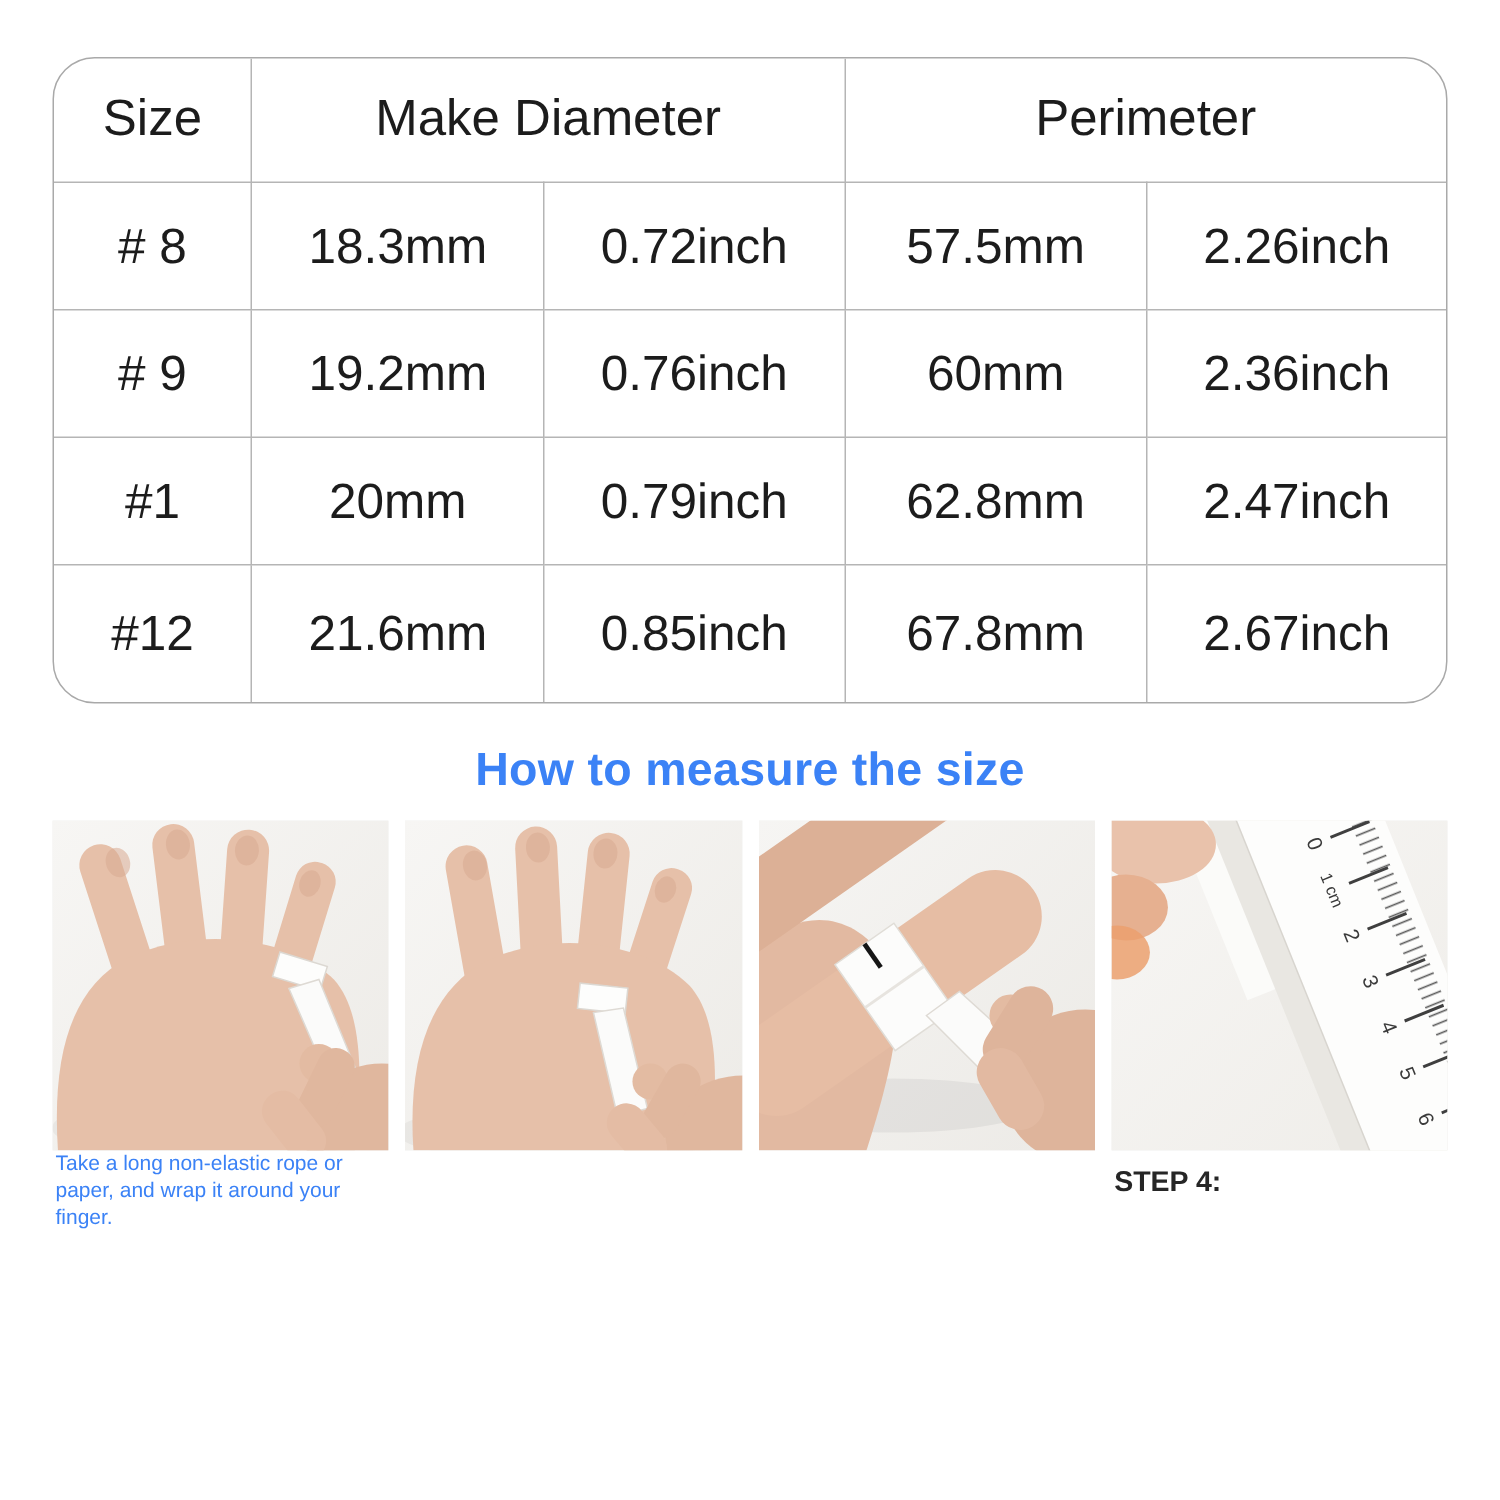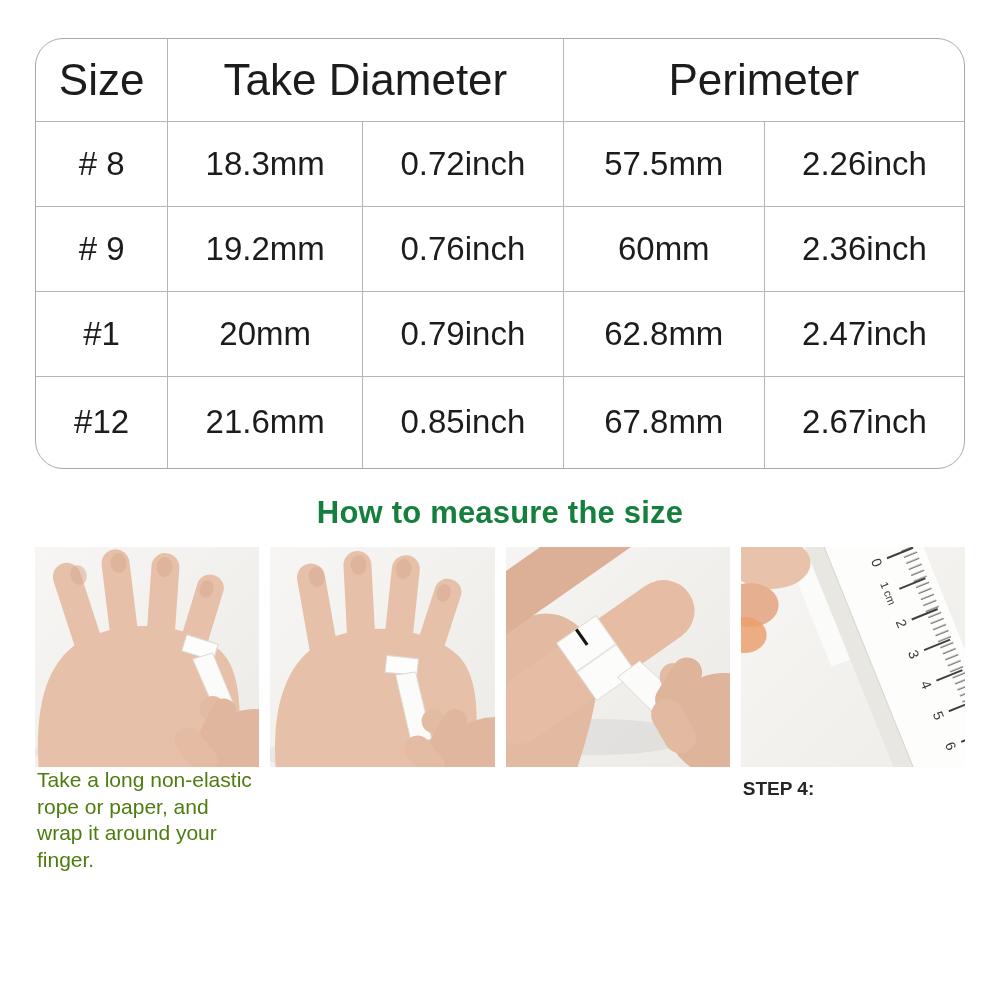--- a/index.html
+++ b/index.html
@@ -19,51 +19,51 @@
   }
   table.size-table {
     width:100%; border-collapse:collapse; border-style:hidden; table-layout:fixed;
   }
   .size-table th, .size-table td {
     border:1px solid #b5b5b5;
     text-align:center; vertical-align:middle;
     font-weight:400; color:#1c1c1c;
     padding:0 4px;
   }
-  .size-table th { height:82px; font-size:44px; }
+  .size-table th { height:82px; font-size:34px; }
   .size-table td { height:85px; font-size:33px; }
   .size-table tbody tr:last-child td { height:92px;text-align:center; }
   col.c-size  { width:14.2%; }
   col.c-idmm  { width:21.0%; }
   col.c-idin  { width:21.6%; }
   col.c-pmm   { width:21.7%; }
   col.c-pin   { width:21.5%; }
 
   
   .measure-title {
     text-align:center; font-size:31px; font-weight:700;
-    color:#15803d; margin:26px 0 16px 0; letter-spacing:0.2px;
+    color:#3b82f6; margin:26px 0 16px 0; letter-spacing:0.2px;
   }
 
   
   .steps {
     display:grid; grid-template-columns:repeat(4, 1fr);
     column-gap:11px;
   }
   .step-figure { display:block; }
   .photo {
     height:220px; overflow:hidden; background:#f2f1ef;
   }
   .photo svg { display:block; width:100%; height:100%; }
   .step-label {
     font-size:19px; font-weight:700; color:#262626;
     margin:11px 0 6px 2px;
   }
   .step-text {
-    font-size:21px; line-height:1.27; color:#4d7c0f;
+    font-size:14px; line-height:1.27; color:#3b82f6;
     margin-left:2px; padding-right:6px;
   }
   svg text.ruler-num {
     font-family:"Liberation Sans", sans-serif;
     fill:#3a3a3a;
   }
 </style>
 </head>
 <body>
 
@@ -74,21 +74,21 @@
       <colgroup>
         <col class="c-size">
           <col class="c-idmm">
           <col class="c-idin">
           <col class="c-pmm">
           <col class="c-pin">
       </colgroup>
       <thead>
         <tr>
           <th>Size</th>
-          <th colspan="2">Take Diameter</th>
+          <th colspan="2">Make Diameter</th>
           <th colspan="2">Perimeter</th>
         </tr>
       </thead>
       <tbody>
         <tr>
           <td># 8</td>
           <td>18.3mm</td>
           <td>0.72inch</td>
           <td>57.5mm</td>
           <td>2.26inch</td>

